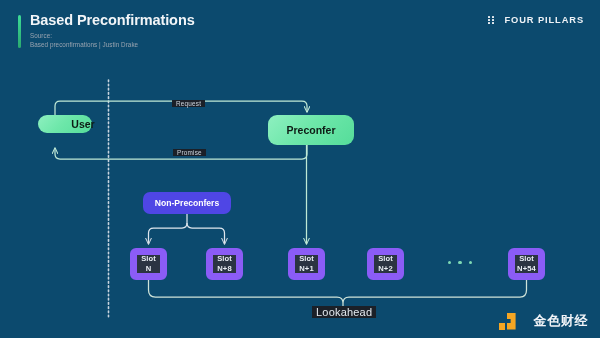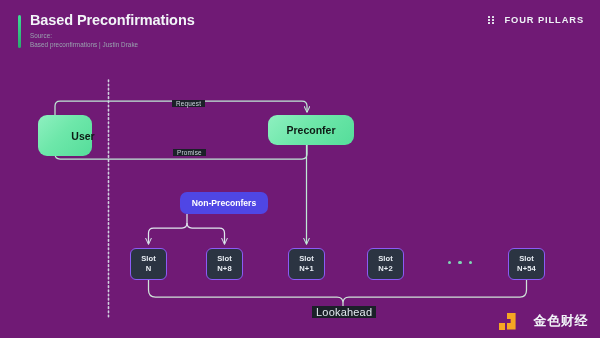--- a/index.html
+++ b/index.html
@@ -11,21 +11,21 @@
     width: 600px;
     height: 338px;
     overflow: hidden;
     font-family: "Liberation Sans", sans-serif;
   }
 
   #slide {
     position: relative;
     width: 600px;
     height: 338px;
-    background: #701a75;
+    background: #0c4a6e;
     overflow: hidden;
   }
 
   
   #header {
     position: absolute;
     left: 0; top: 0;
     width: 600px; height: 56px;
   }
   #title-accent {
@@ -115,34 +115,34 @@
   }
   .node-purple {
     background: #4f46e5;
     color: #ffffff;
     font-weight: bold;
     border-radius: 7px;
     font-size: 8.6px;
   }
   .node-slot {
     background: #2b3442;
-    border: 1px solid #8b5cf6;
+    border: 7px solid #8b5cf6;
     border-radius: 6px;
     color: #e8edf3;
     font-weight: bold;
     font-size: 7.6px;
     flex-direction: column;
     line-height: 10.5px;
   }
   .node-slot .slot-word { letter-spacing: 0.1px; }
   .node-slot .slot-idx { letter-spacing: 0.1px; }
 
-  #node-user      { left: 38px;  top: 59px;  width: 54px;  height: 41px; padding-left: 36px; }
+  #node-user      { left: 38px;  top: 59px;  width: 54px;  height: 18px; padding-left: 36px; }
   #node-preconfer { left: 268px; top: 59px;  width: 86px;  height: 30px; }
-  #node-nonpre    { left: 143px; top: 136px; width: 88px;  height: 22px; margin-left: 37px; }
+  #node-nonpre    { left: 143px; top: 136px; width: 88px;  height: 22px; }
 
   .slot { width: 37px; height: 32px; top: 192px; }
   #slot-0 { left: 130px; }
   #slot-1 { left: 206px; }
   #slot-2 { left: 288px; }
   #slot-3 { left: 367px; }
   #slot-4 { left: 508px; }
 
   
   .edge-label {

